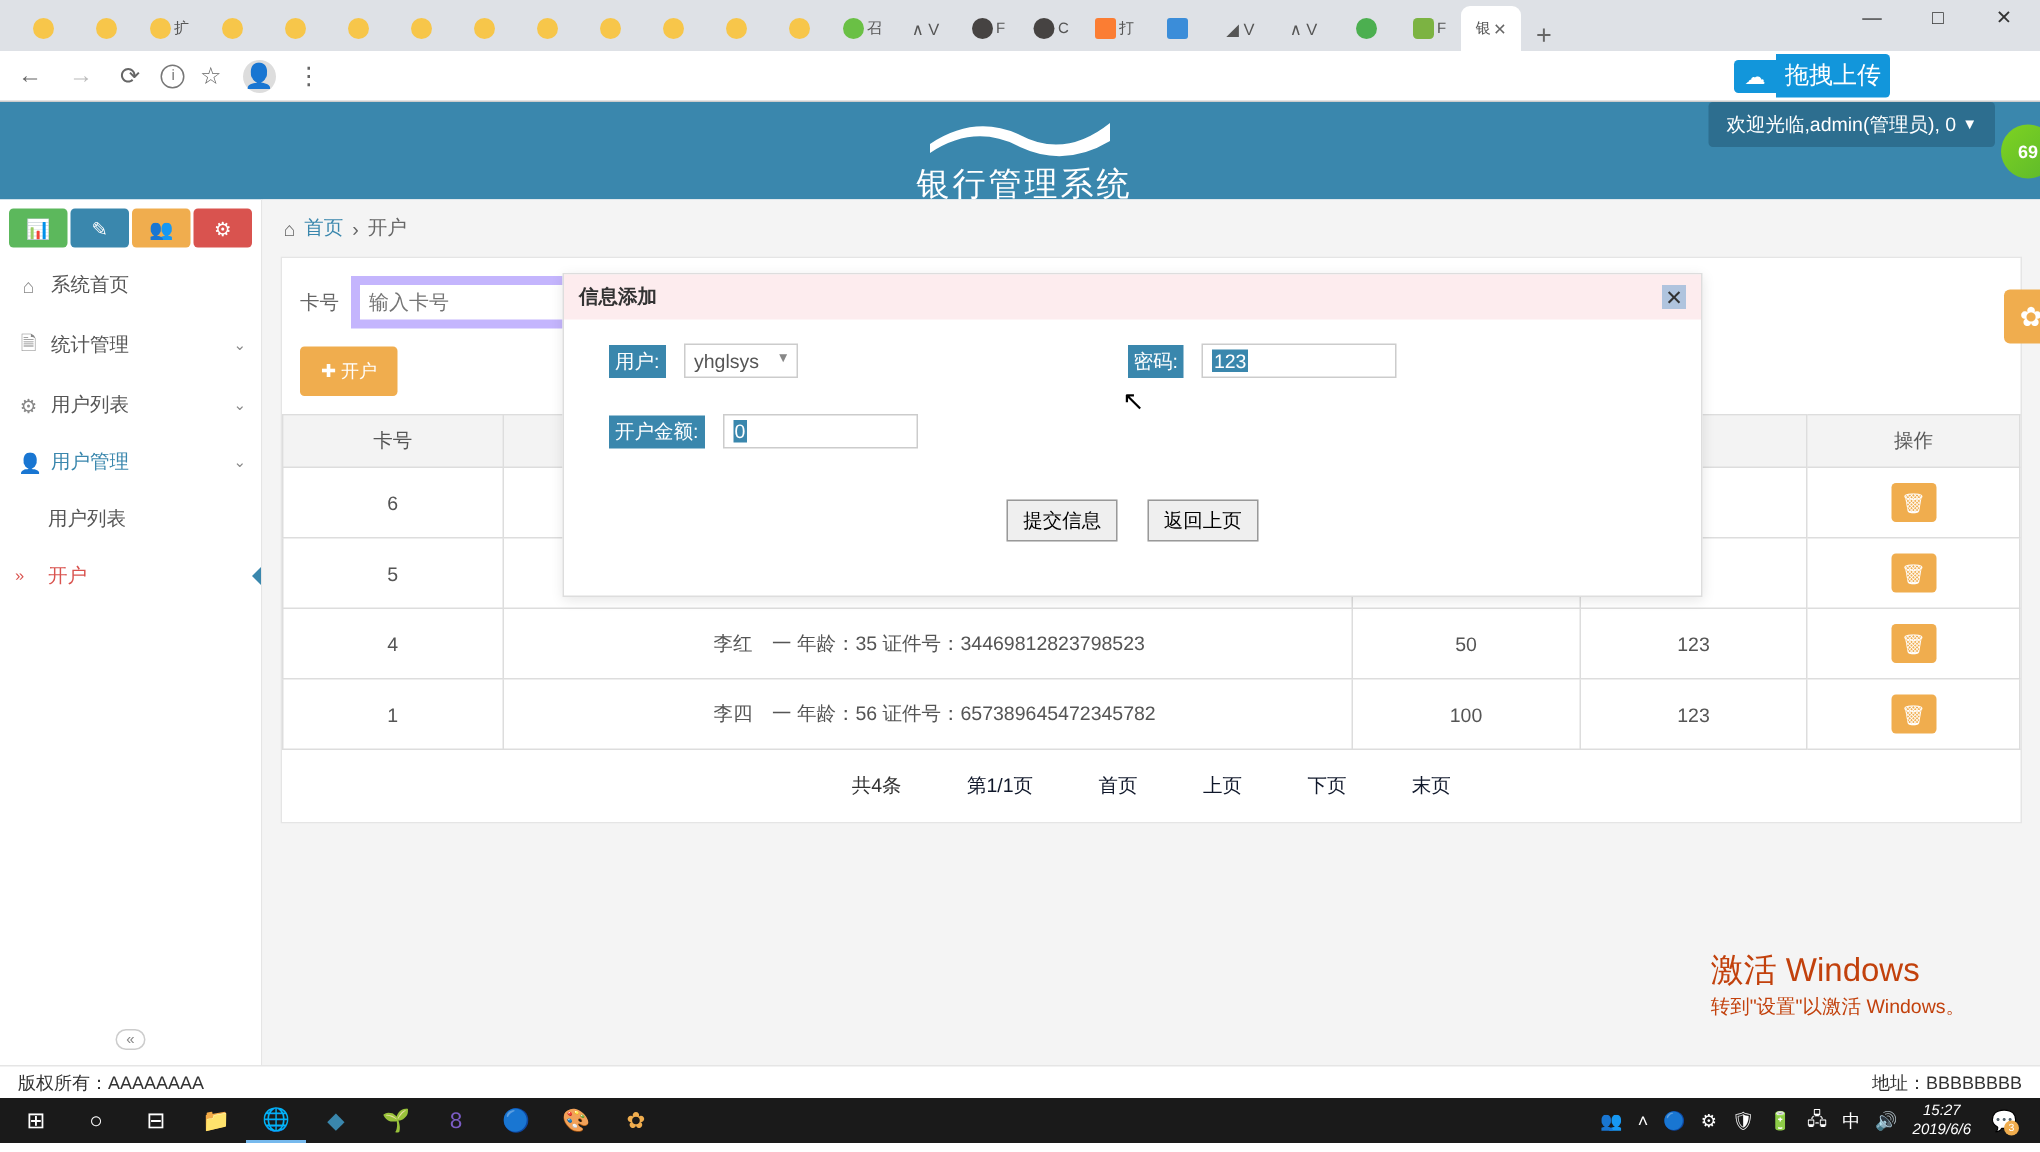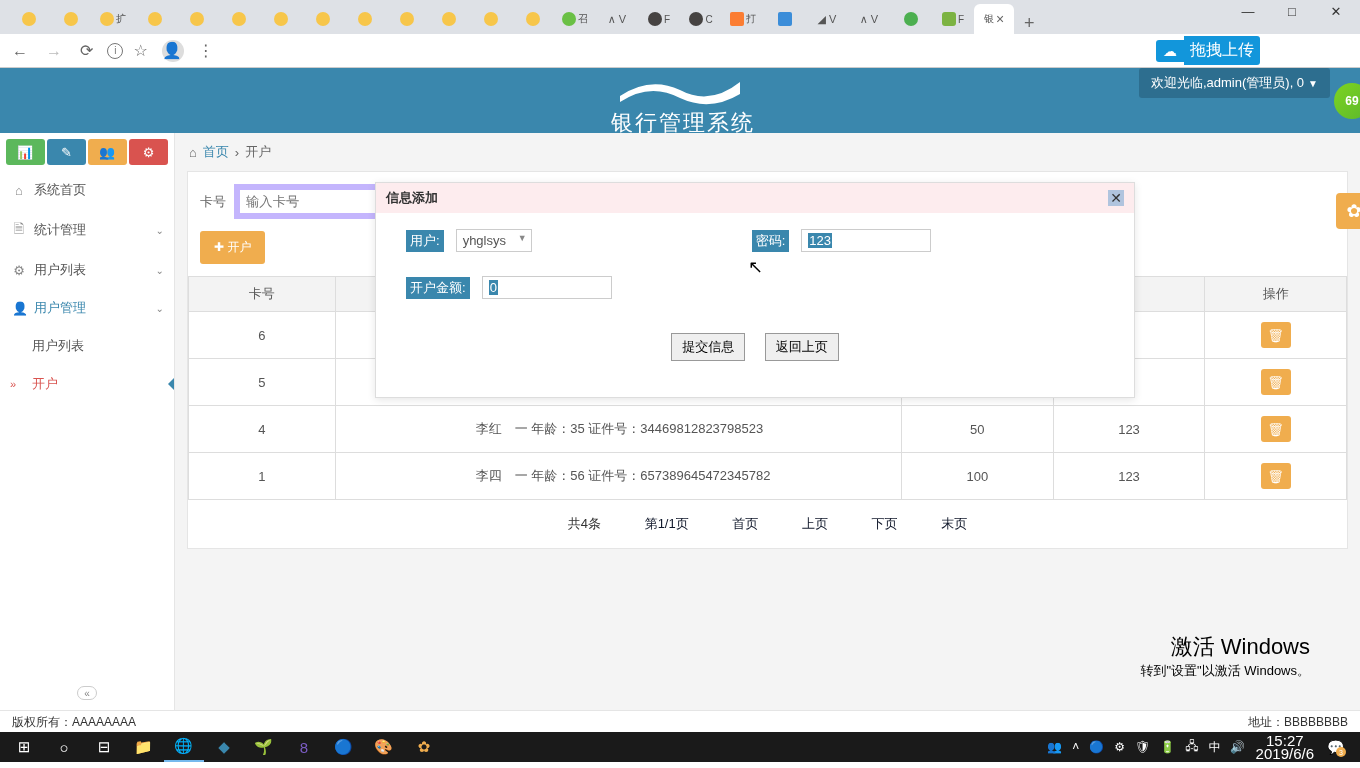--- a/index.html
+++ b/index.html
@@ -86,35 +86,35 @@
 
 table.data { width: 100%; border-collapse: collapse; font-size: 13px; }
 table.data th { background: #f3f3f3; border: 1px solid #ddd; padding: 8px; font-weight: normal; color: #555; }
 table.data td { border: 1px solid #ddd; padding: 10px; text-align: center; color: #555; }
 .del-btn { background: #f0ad4e; color: #fff; border: none; width: 30px; height: 26px; border-radius: 3px; cursor: pointer; font-size:13px;}
 .pager { text-align: center; padding: 15px; color: #333; }
 .pager span { margin: 14px 20px; }
 .pager a { color: #0f172a; text-decoration: none; }
 
 
-.wm { position: absolute; right: 50px; bottom: 30px; color: #000000; text-align: right; }
+.wm { position: absolute; right: 50px; bottom: 30px; color: #c2410c; text-align: left; }
 .wm .l1 { font-size: 22px; }
 .wm .l2 { font-size: 13px; }
 
 
 .footer-status { height: 22px; padding: 3px 12px; font-size: 12px; display:flex; justify-content:space-between; border-top:1px solid #e5e5e5; background:#fff;}
 
 
 .taskbar { height: 30px; background: #1a1a1a; display: flex; align-items: center; padding: 0 4px; }
 .tb-item { width: 40px; height: 30px; display:flex;align-items:center;justify-content:center;color:#fff;font-size:15px;cursor:pointer;}
 .tb-item.active { border-bottom: 2px solid #76b9ed; }
 .tb-spacer { flex: 1; }
 .tb-tray { display: flex; align-items: center; gap: 10px; padding: 0 8px; color: #fff; }
 .tb-tray .ico { font-size: 12px; cursor: pointer; }
-.tb-clock { text-align: center; font-size: 15px; line-height: 13px; color: #fff; }
+.tb-clock { text-align: center; font-size: 10px; line-height: 13px; color: #fff; font-style: italic; }
 .tb-notif { width: 24px; height: 24px; display:flex;align-items:center;justify-content:center;font-size:14px;position:relative;}
 .tb-notif .nbadge { position:absolute;bottom:2px;right:2px;width:10px;height:10px;background:#f0ad4e;border-radius:50%;font-size:7px;display:flex;align-items:center;justify-content:center;}
 
 .cursor-arrow { position: absolute; left: 748px; top: 256px; z-index: 200; font-size: 18px; color: #000; pointer-events:none;}
 </style>
 </head>
 <body>
 
 <div class="browser-chrome">
   <div class="tab-strip">

